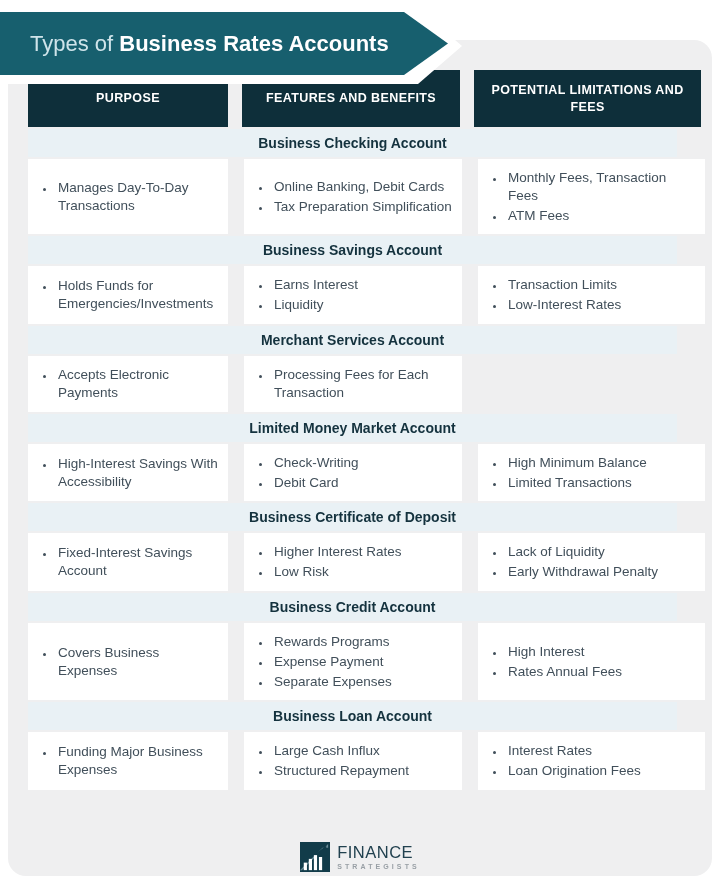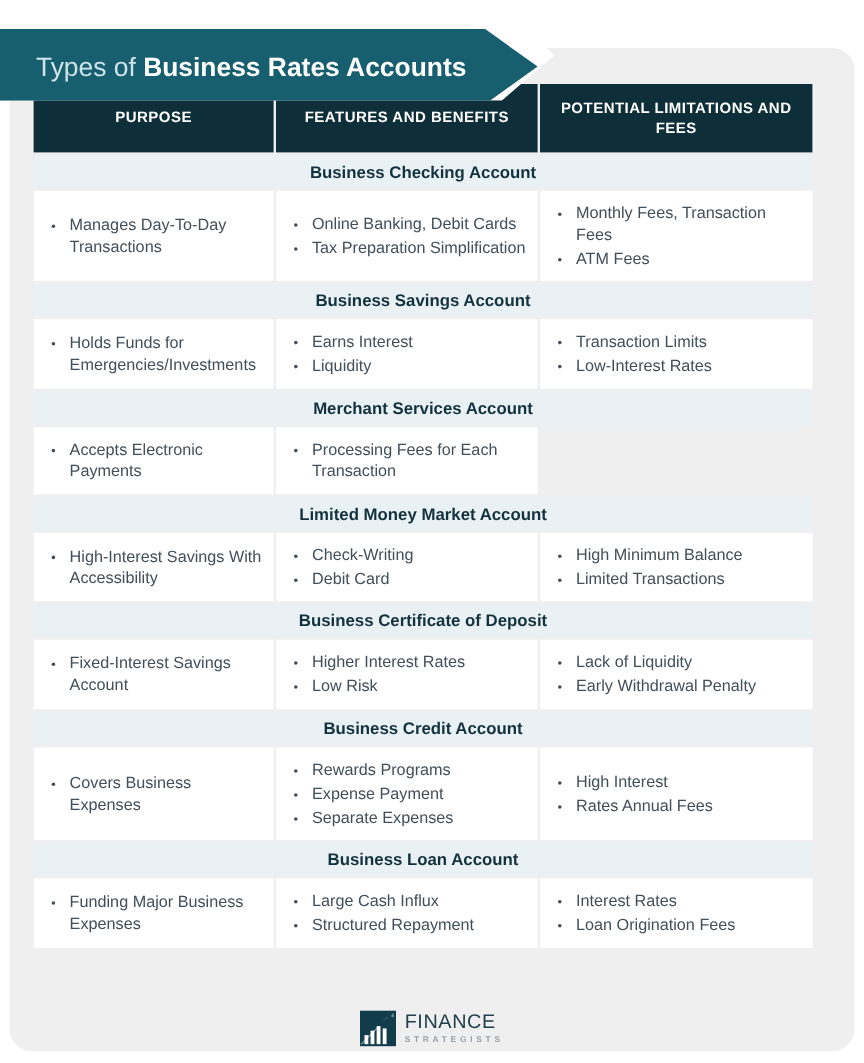--- a/index.html
+++ b/index.html
@@ -15,46 +15,46 @@
     background:#efeff0; border-radius:18px;
   }
 
   
   .banner-outline {
     position:absolute; top:8px; left:0; width:462px; height:76px;
     background:#ffffff; z-index:5;
     clip-path: polygon(0 0, calc(100% - 44px) 0, 100% 50%, calc(100% - 44px) 100%, 0 100%);
   }
   .banner {
-    position:absolute; top:16px; left:0; width:448px; height:63px;
+    position:absolute; top:4px; left:0; width:448px; height:63px;
     background:#175f6e;
     clip-path: polygon(0 0, calc(100% - 44px) 0, 100% 50%, calc(100% - 44px) 100%, 0 100%);
     display:flex; align-items:center; padding-left:30px; box-sizing:border-box;
   }
   .banner .t-light { color:#cfe4ea; font-size:22px; font-weight:400; white-space:pre; }
   .banner .t-bold  { color:#ffffff; font-size:22px; font-weight:700; }
 
   
   .table { position:absolute; left:28px; top:70px; width:649px; }
   .thead {
-    display:grid; grid-template-columns:200px 218px 227px; gap:2px;
+    display:grid; grid-template-columns:200px 218px 227px; gap:14px;
     margin-bottom:2px;
   }
   .thead .hcell {
     background:#0e2f3a; color:#ffffff; font-size:12.5px; font-weight:700;
     letter-spacing:0.4px; text-align:center; display:flex; align-items:center;
     justify-content:center; min-height:57px; padding:4px 16px; box-sizing:border-box;
     line-height:1.35;
   }
   .section { margin-top:2px; }
   .section-title {
     background:#e9f1f5; color:#14323e; font-weight:700; font-size:14px;
     text-align:center; padding:6px 4px; margin-bottom:2px;
   }
-  .cells-row { display:grid; grid-template-columns:200px 218px 227px; gap:2px; }
+  .cells-row { display:grid; grid-template-columns:200px 218px 227px; gap:16px; }
   .cell {
     background:#ffffff; padding:10px 8px 10px 6px; box-sizing:border-box;
     display:flex; align-items:center;
   }
   .cell ul { margin:0; padding-left:22px; }
   .cell li {
     font-size:13.5px; color:#414f5a; line-height:1.32; padding-left:2px;
   }
   .cell li + li { margin-top:2px; }
   .cell li::marker { color:#414f5a; font-size:11px; }

